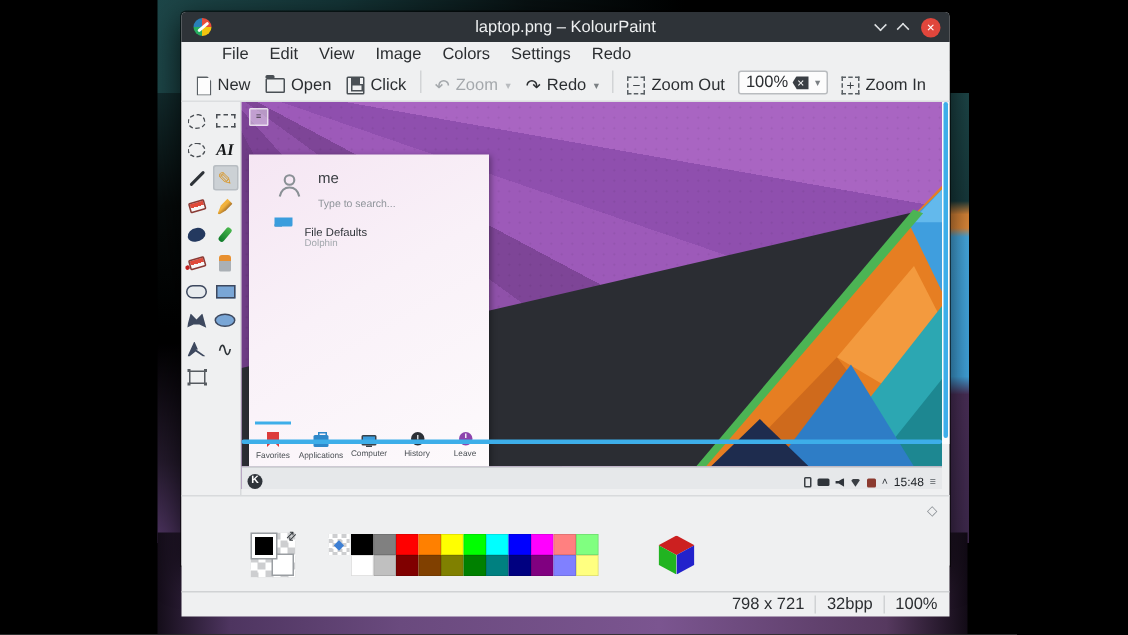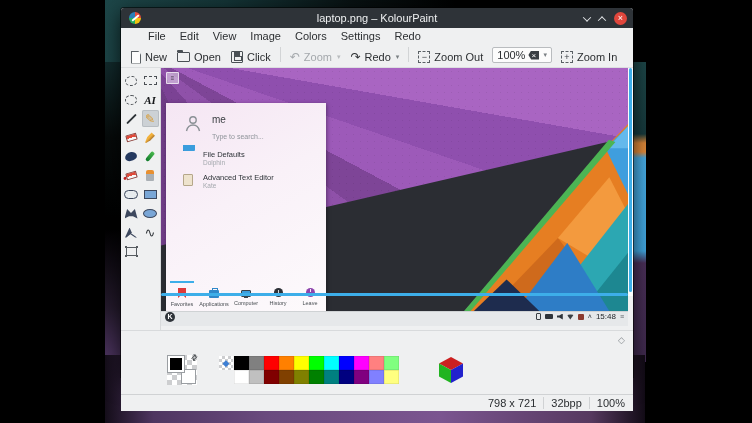--- a/index.html
+++ b/index.html
@@ -161,21 +161,21 @@
   .tic-applications-icon::before { content:""; position:absolute; left:3px; top:-2px; width:4px; height:2px; border:1px solid #2f88c9; border-bottom:none; }
   .tic-computer-icon { width:10px; height:7px; background:#3a9ddd; border:1px solid #39424a; border-radius:1px; position:relative; margin-top:2px; }
   .tic-computer-icon::after { content:""; position:absolute; left:2px; bottom:-2px; width:4px; height:1.5px; background:#39424a; }
   .tic-history-icon { width:9px; height:9px; border-radius:50%; background:#2c3036; position:relative; }
   .tic-history-icon::after { content:""; position:absolute; left:4px; top:2px; width:1px; height:3px; background:#cfd3d6; }
   .tic-leave-icon { width:9px; height:9px; border-radius:50%; background:#8e44ad; position:relative; }
   .tic-leave-icon::after { content:""; position:absolute; left:4px; top:1px; width:1px; height:3px; background:#f2ecf6; }
 
   
   .taskbar { position:absolute; left:0; bottom:0; width:467px; height:15px; background:#e6e8ea;
-             border-top:1px solid #cfd2d4; display:flex; align-items:flex-start; padding:0 4px; }
+             border-top:1px solid #cfd2d4; display:flex; align-items:flex-end; padding:0 4px; }
   .k-icon { width:10px; height:10px; border-radius:50%; background:#2f343a; color:#fff; font-size:7px;
             line-height:10px; text-align:center; font-weight:bold; }
   .tray { margin-left:auto; display:flex; align-items:center; gap:4px; }
   .tr { display:inline-block; }
   .tr-clipboard { width:5px; height:7px; border:1px solid #3a3f44; border-radius:1px; }
   .tr-battery   { width:8px; height:5px; background:#2f343a; border-radius:1px; }
   .tr-volume    { width:6px; height:6px; background:#2f343a; clip-path:polygon(0 35%,40% 35%,100% 0,100% 100%,40% 65%,0 65%); }
   .tr-network   { width:7px; height:6px; background:#3a3f44; clip-path:polygon(50% 100%,0 15%,100% 15%); border-radius:50% 50% 0 0; }
   .tr-notifier  { width:6px; height:6px; background:#8b3a2f; border-radius:1px; }
   .tr-caret { font-size:7px; color:#2f343a; line-height:6px; }
@@ -363,25 +363,20 @@
 
         <div class="launcher">
           <svg class="l-avatar" viewBox="0 0 20 20">
             <circle class="person-svg" cx="10" cy="7" r="3.2"></circle>
             <path class="person-svg" d="M3.5 18 C4.5 13.5 7 12 10 12 C13 12 15.5 13.5 16.5 18"></path>
           </svg>
           <div class="l-user">me</div>
           <div class="l-search">Type to search...</div>
           <div class="l-items">
               <div class="l-item"><span class="l-icon ic-file-manager-icon"></span><div class="l-title">File Defaults</div><div class="l-sub">Dolphin</div></div>
-              <div class="l-item">
-                <span class="l-icon ic-text-editor-icon"></span>
-                <div class="l-title">Advanced Text Editor</div>
-                <div class="l-sub">Kate</div>
-              </div>
             </div>
           <div class="l-tabs">
               <div class="l-tab active">
                 <span class="tic tic-favorites-icon"></span>
                 <span class="t-label">Favorites</span>
               </div>
               <div class="l-tab">
                 <span class="tic tic-applications-icon"></span>
                 <span class="t-label">Applications</span>
               </div>

